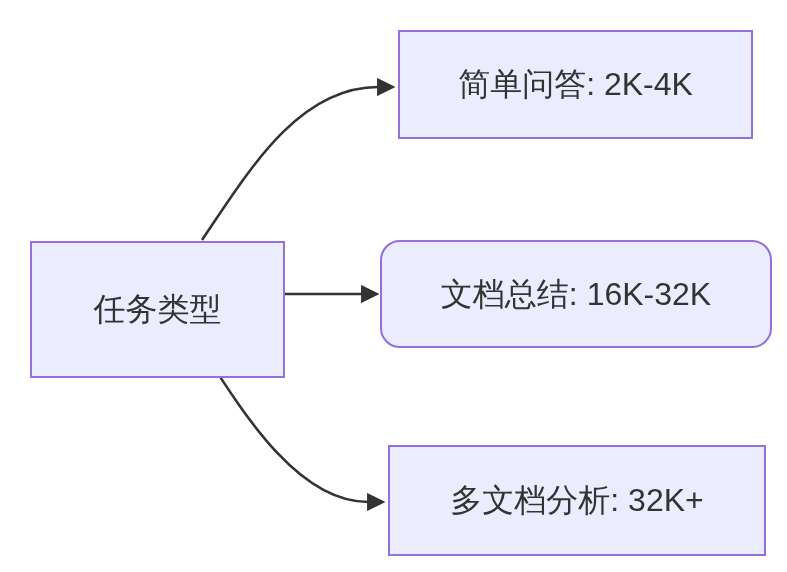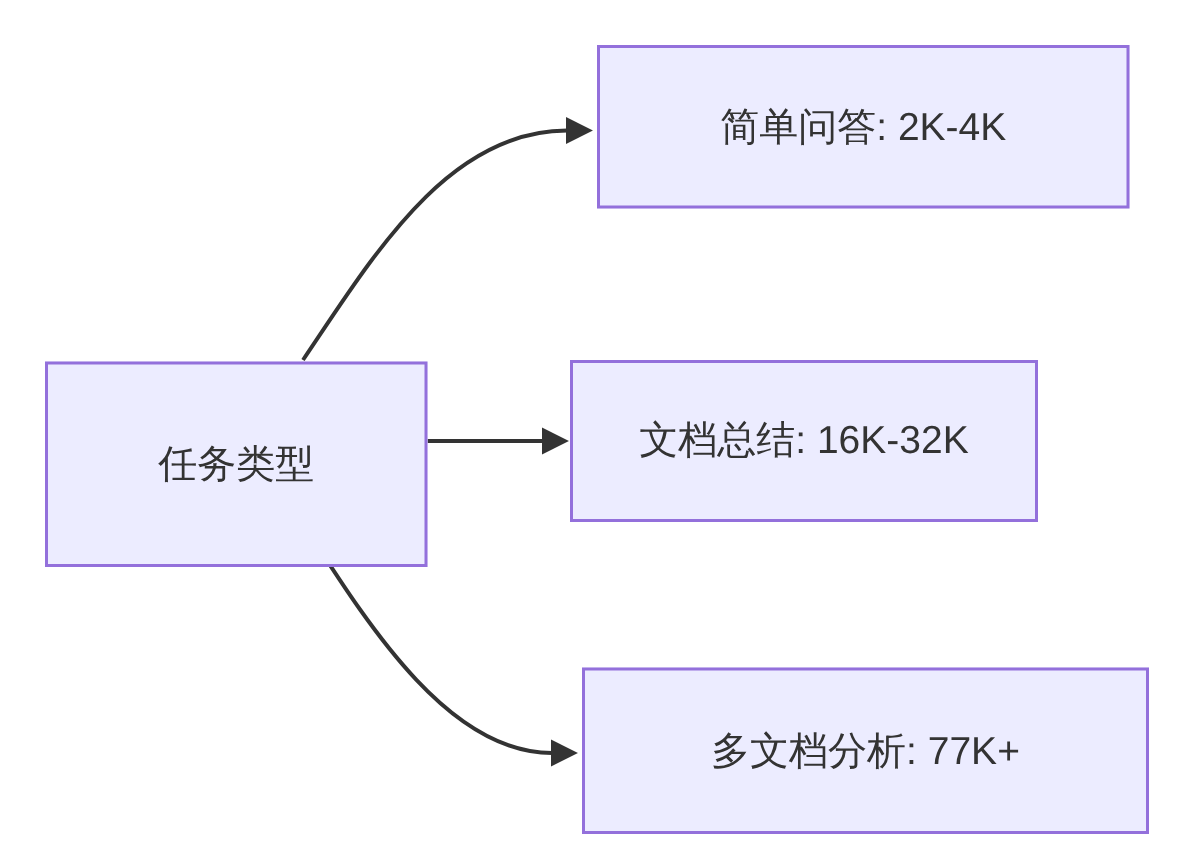--- a/index.html
+++ b/index.html
@@ -34,28 +34,28 @@
   }
   .arrowhead { fill: var(--edge); stroke: none; }
   .node {
     position: absolute;
     display: flex;
     align-items: center;
     justify-content: center;
     background: var(--node-fill);
     border: 2px solid var(--node-border);
     color: var(--text);
-    font-size: 26px;
+    font-size: 32px;
     line-height: 1.2;
     text-align: center;
     white-space: nowrap;
   }
   .node-root        { left: 30px;  top: 241px; width: 255px; height: 137px; }
   .node-simple-qa   { left: 398px; top: 30px;  width: 355px; height: 109px; }
-  .node-doc-summary { left: 380px; top: 240px; width: 312px; height: 108px; }
+  .node-doc-summary { left: 380px; top: 240px; width: 392px; height: 108px; border-radius: 20px; }
   .node-multi-doc   { left: 388px; top: 445px; width: 378px; height: 111px; }
 </style>
 </head>
 <body>
 
 <div class="canvas">
 
   <svg class="edges" viewBox="0 0 787 572" xmlns="http://www.w3.org/2000/svg">
     <defs>
       <marker id="arrow" viewBox="0 0 10 10" refX="0.5" refY="5" markerWidth="7" markerHeight="7" orient="auto">
@@ -73,16 +73,16 @@
 
   <div class="node node-simple-qa">
     <span>简单问答: 2K-4K</span>
   </div>
 
   <div class="node node-doc-summary">
     <span>文档总结: 16K-32K</span>
   </div>
 
   <div class="node node-multi-doc">
-    <span>多文档分析: 77K+</span>
+    <span>多文档分析: 32K+</span>
   </div>
 
 </div>
 
 </body></html>

